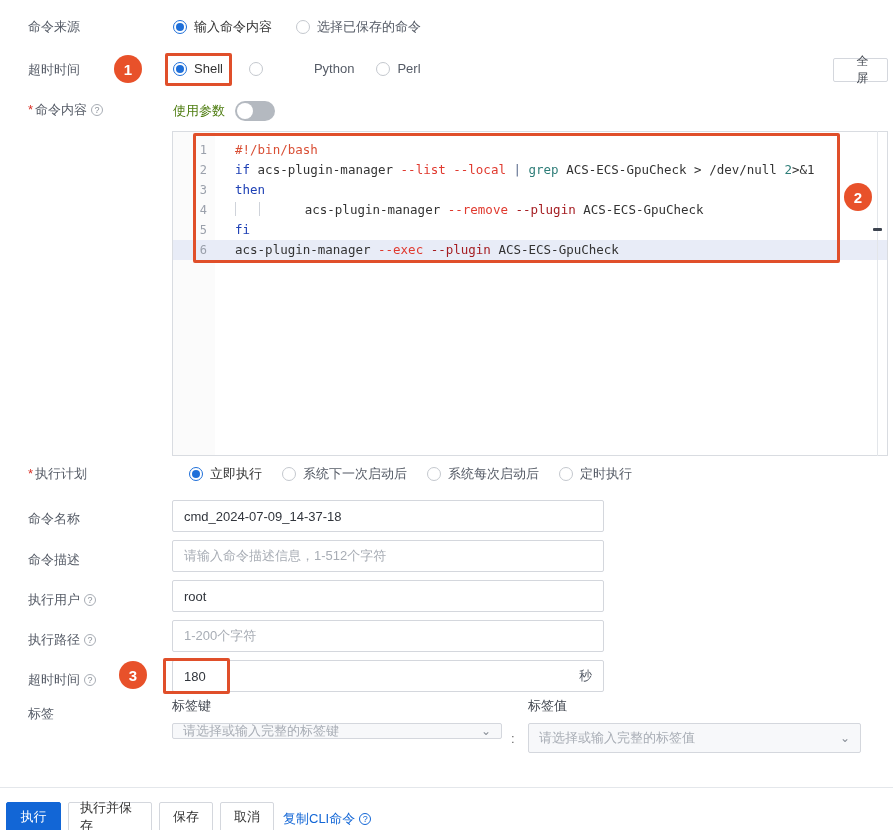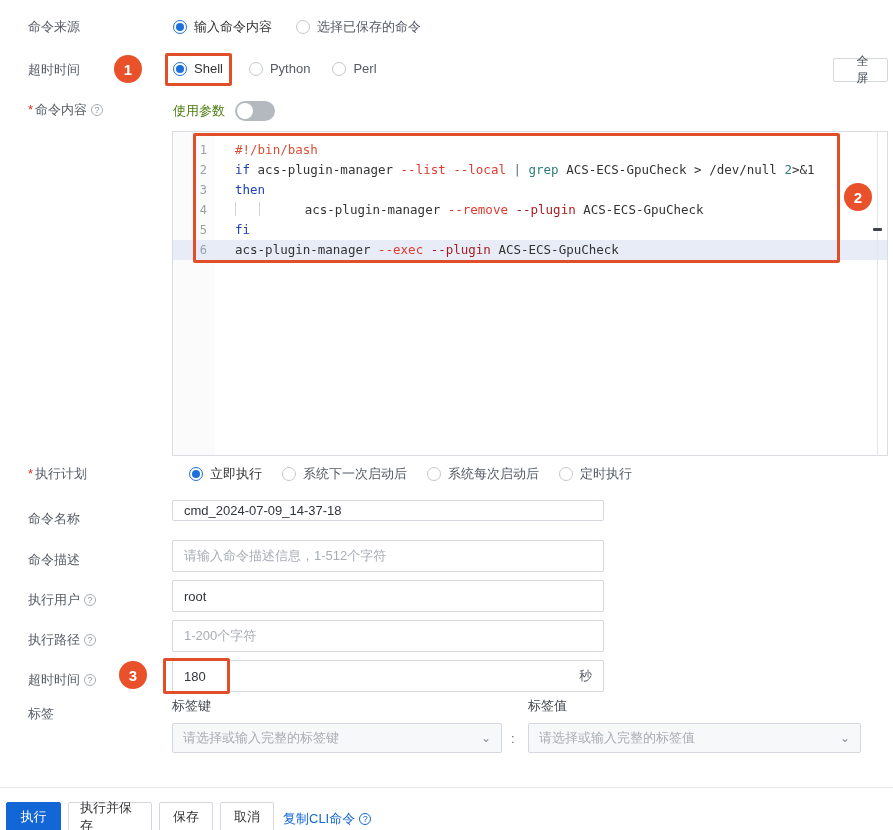--- a/index.html
+++ b/index.html
@@ -202,21 +202,21 @@
 
   <div class="row" style="top:61px;height:22px;">
     <div class="label">
       <span>超时时间</span>
     </div>
     <div class="radio-group" style="left:173px;top:0;">
       <div class="radio checked" style="margin-right:26px;">
         <span class="dot"></span>
         <span class="rtext">Shell</span>
       </div>
-      <div class="radio off" style="margin-right:22px;">
+      <div class="radio off" style="margin-right:22px;gap:44px;">
         <span class="dot"></span>
         <span class="rtext">Python</span>
       </div>
       <div class="radio off">
         <span class="dot"></span>
         <span class="rtext">Perl</span>
       </div>
     </div>
   </div>
 
@@ -277,21 +277,21 @@
         <span class="rtext">定时执行</span>
       </div>
     </div>
   </div>
 
   <div class="row" style="top:503px;height:32px;">
     <div class="label" style="top:7px;">
       <span>命令名称</span>
     </div>
   </div>
-  <div class="tinput" style="left:172px;top:500px;width:432px;height:21px;">
+  <div class="tinput" style="left:172px;top:500px;width:432px;height:32px;">
     <span class="val">cmd_2024-07-09_14-37-18</span>
   </div>
 
   <div class="row" style="top:544px;height:32px;">
     <div class="label" style="top:7px;">
       <span>命令描述</span>
     </div>
   </div>
   <div class="tinput" style="left:172px;top:540px;width:432px;height:32px;">
     <span class="ph">请输入命令描述信息，1-512个字符</span>
@@ -329,21 +329,21 @@
     <div class="label" style="top:0;">
       <span>标签</span>
     </div>
   </div>
   <div class="sub-label" style="left:172px;top:697px;">
     <span>标签键</span>
   </div>
   <div class="sub-label" style="left:528px;top:697px;">
     <span>标签值</span>
   </div>
-  <div class="sel" style="left:172px;top:723px;width:330px;height:30px;">
+  <div class="sel" style="left:172px;top:723px;width:330px;height:16px;">
     <span>请选择或输入完整的标签键</span>
     <span class="chev">⌄</span>
   </div>
   <div class="sel-colon" style="left:511px;top:731px;">
     <span>:</span>
   </div>
   <div class="sel" style="left:528px;top:723px;width:333px;height:30px;">
     <span>请选择或输入完整的标签值</span>
     <span class="chev">⌄</span>
   </div>

